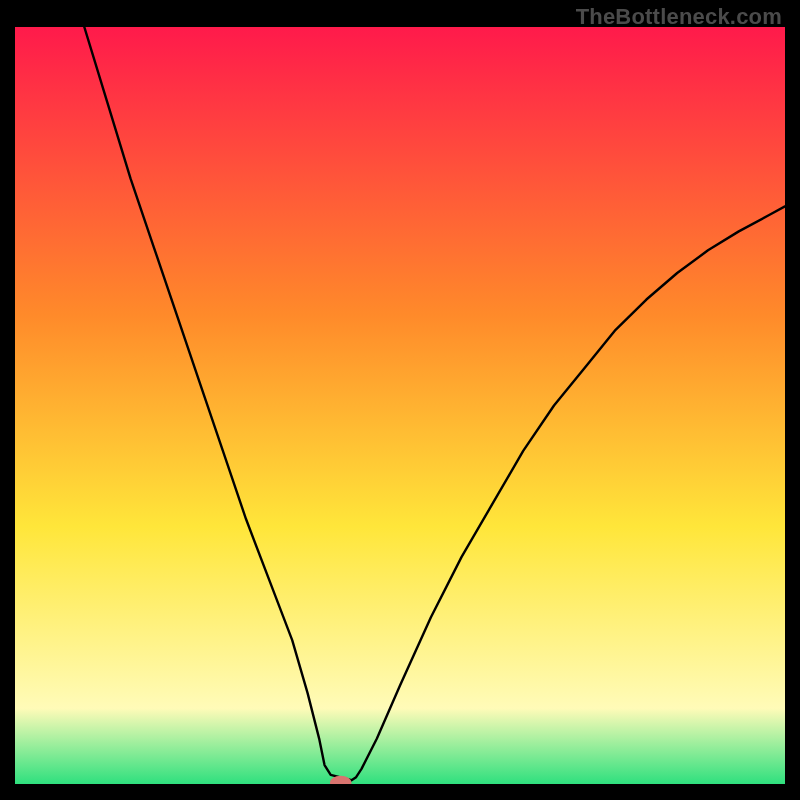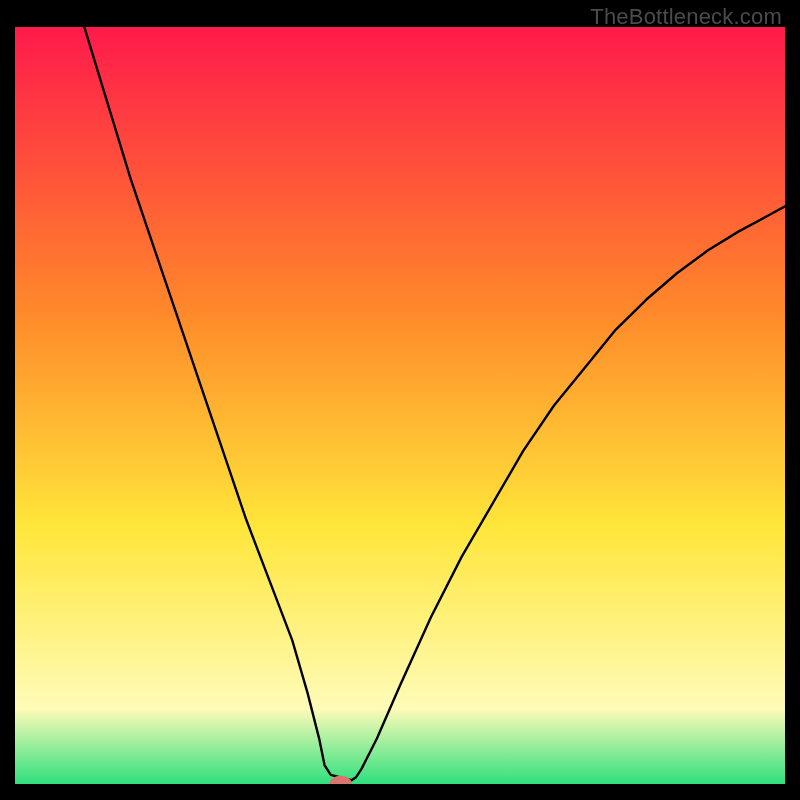--- a/index.html
+++ b/index.html
@@ -16,21 +16,21 @@
     width: 800px;
     height: 800px;
     background: #000;
   }
   .watermark {
     position: absolute;
     top: 4px;
     right: 18px;
     color: #4b4b4b;
     font-size: 22px;
-    font-weight: 400;
+    font-weight: 700;
     letter-spacing: 0.2px;
     user-select: none;
     text-align: center;
   }
   .plot {
     position: absolute;
     left: 15px;
     top: 27px;
     width: 770px;
     height: 757px;

